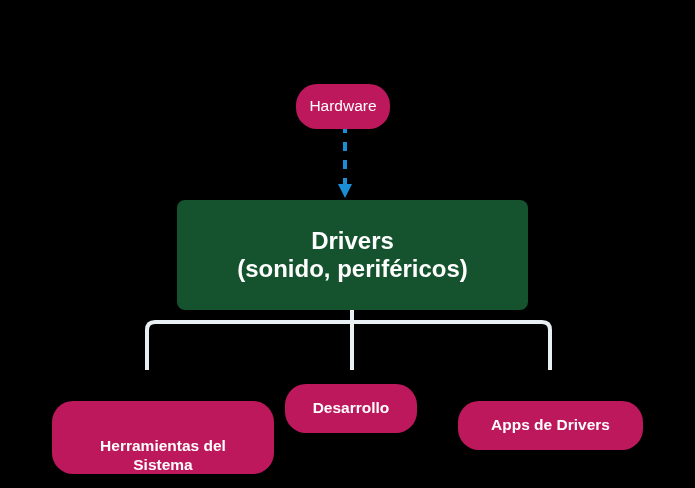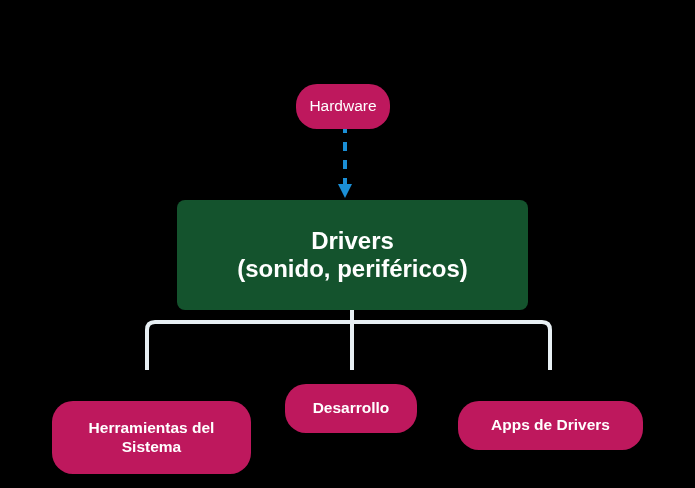--- a/index.html
+++ b/index.html
@@ -61,24 +61,25 @@
     width: 351px;
     height: 110px;
     font-size: 24px;
     font-weight: bold;
   }
 
   
   #node-herramientas {
     left: 52px;
     top: 365px;
-    width: 199px;
+    width: 222px;
     height: 73px;
     font-size: 15.5px;
     font-weight: bold;
+    align-items: flex-end;
   }
   #node-desarrollo {
     left: 285px;
     top: 348px;
     width: 132px;
     height: 49px;
     font-size: 15.5px;
     font-weight: bold;
   }
   #node-apps {

